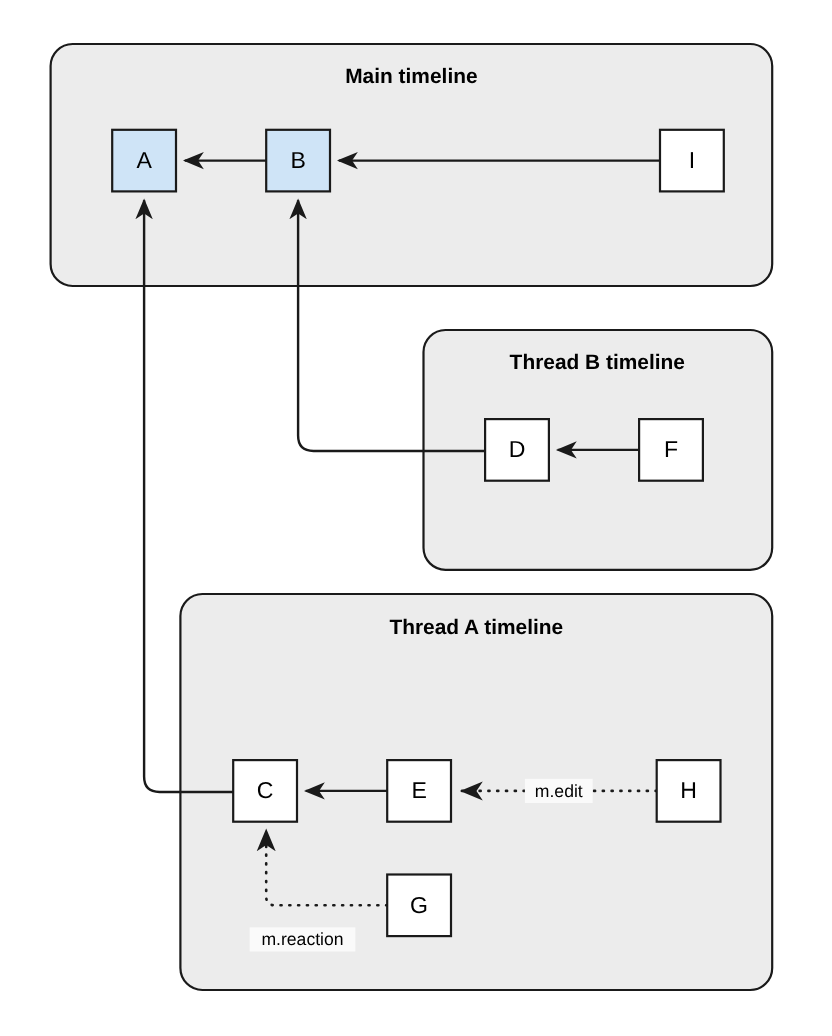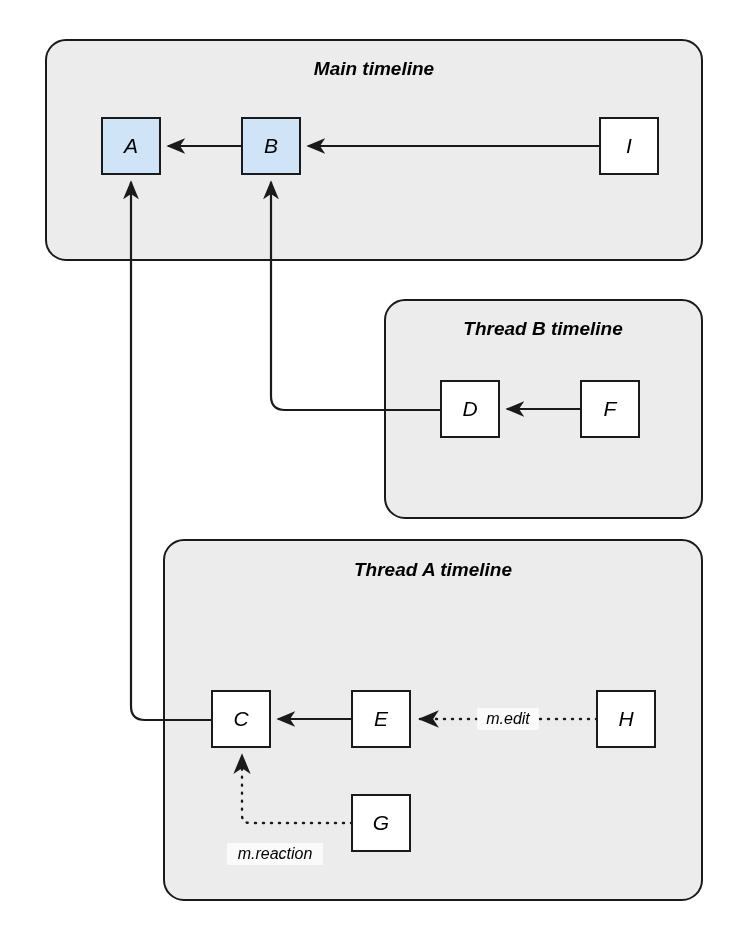--- a/index.html
+++ b/index.html
@@ -10,21 +10,20 @@
   body {
     width: 756px;
     height: 942px;
     font-family: "Liberation Sans", sans-serif;
     overflow: hidden;
   }
   #diagram-root {
     position: relative;
     width: 628px;
     height: 942px;
-    font-style: italic;
   }
   svg#diagram {
     display: block;
     width: 756px;
     height: 942px;
   }
   .group-box {
     fill: #ececec;
     stroke: #1a1a1a;
     stroke-width: 2;

